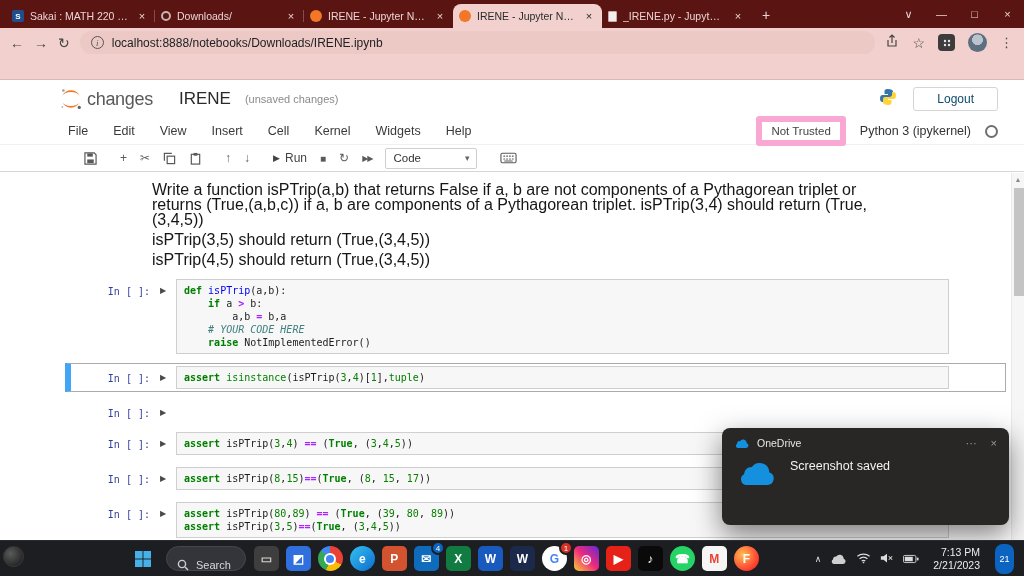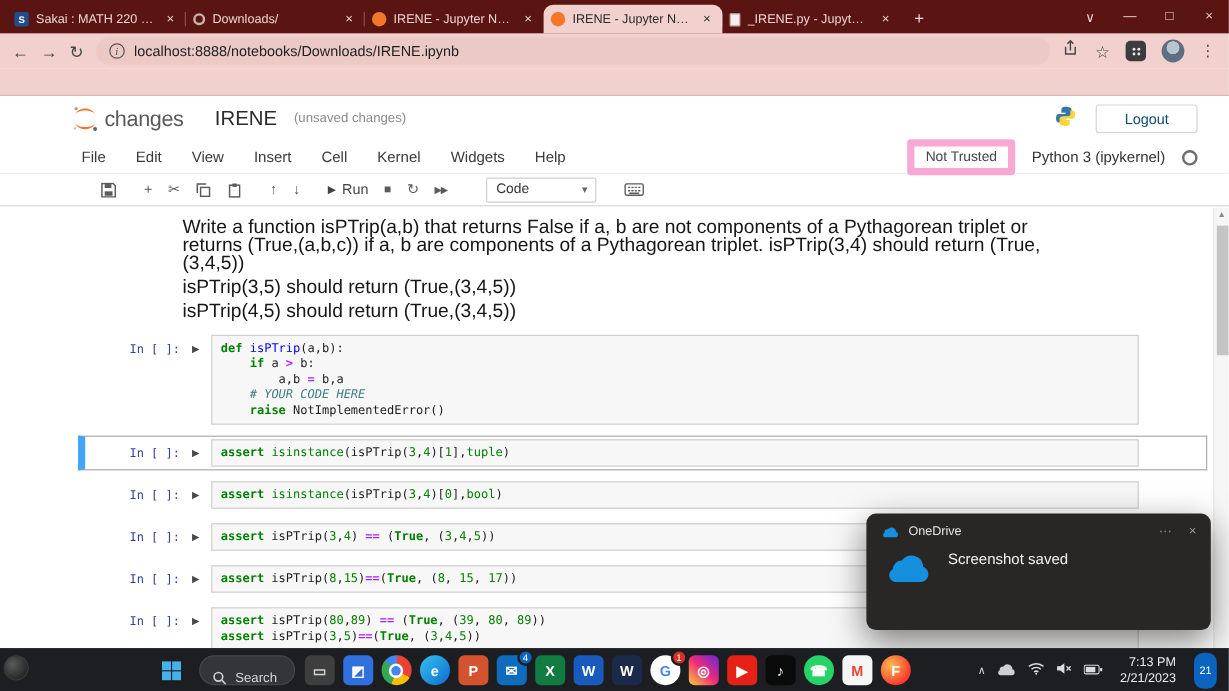--- a/index.html
+++ b/index.html
@@ -47,21 +47,21 @@
 .nottrusted{border:6px solid #f9a8d4;border-radius:3px;padding:3px 9px;font-size:11.5px;color:#444;background:#fff}
 .kernelname{font-size:12.5px;color:#333}
 .kernelind{width:13px;height:13px;border:2px solid #6f6f6f;border-radius:50%}
 .jtoolbar{height:27px;display:flex;align-items:center;padding-left:84px;gap:13px;border-bottom:1px solid #d6d6d6;color:#5a5a5a;font-size:12px}
 .tbtn{display:flex;align-items:center;justify-content:center}
 .grp{margin-left:10px}
 .runbtn{display:flex;align-items:center;gap:5px;color:#444}
 .runplay{font-size:9px}
 .stopicon{font-size:10px}
 .fficon{font-size:8px;letter-spacing:-1px}
-.cellselect{width:92px;height:21px;border:1px solid #cfcfcf;border-radius:2px;background:#fff;display:flex;align-items:center;justify-content:space-between;padding:0 7px;font-size:11.5px;color:#333;margin-left:20px}
+.cellselect{width:92px;height:21px;border:1px solid #cfcfcf;border-radius:2px;background:#fff;display:flex;align-items:center;justify-content:space-between;padding:0 7px;font-size:11.5px;color:#333;margin-left:0}
 .caret{font-size:9px;color:#666}
 
 .jcontent{position:absolute;top:93px;left:0;right:0;bottom:0;overflow:hidden;background:#fff}
 .vsb{position:absolute;top:0;right:0;bottom:0;width:13px;background:#f6f6f6;border-left:1px solid #e9e9e9}
 .vsb .arrow{height:13px;display:flex;align-items:center;justify-content:center;font-size:7px;color:#8a8a8a}
 .vsb .thumb{position:absolute;top:15px;left:1.5px;width:10px;height:108px;background:#c4c4c4}
 
 .mdblock{margin:9px 0 9px 152px;width:742px;font-size:16px;line-height:15px;color:#161616}
 .mdblock p{margin:0 0 5px}
 
@@ -279,23 +279,20 @@
           <div class="cellrow selected">
             <div class="prompt">In [ ]:</div>
             <div class="cellplay">▶</div>
             <div class="inputarea">
               <div class="codeline"><span class="tk-kw">assert</span><span> </span><span class="tk-bi">isinstance</span><span>(isPTrip(</span><span class="tk-num">3</span><span>,</span><span class="tk-num">4</span><span>)[</span><span class="tk-num">1</span><span>],</span><span class="tk-bi">tuple</span><span>)</span></div>
             </div>
           </div>
           <div class="cellrow">
             <div class="prompt">In [ ]:</div>
             <div class="cellplay">▶</div>
-            <div class="inputarea">
-              <div class="codeline"><span class="tk-kw">assert</span><span> </span><span class="tk-bi">isinstance</span><span>(isPTrip(</span><span class="tk-num">3</span><span>,</span><span class="tk-num">4</span><span>)[</span><span class="tk-num">0</span><span>],</span><span class="tk-bi">bool</span><span>)</span></div>
-            </div>
           </div>
           <div class="cellrow">
             <div class="prompt">In [ ]:</div>
             <div class="cellplay">▶</div>
             <div class="inputarea">
               <div class="codeline"><span class="tk-kw">assert</span><span> isPTrip(</span><span class="tk-num">3</span><span>,</span><span class="tk-num">4</span><span>) </span><span class="tk-op">==</span><span> (</span><span class="tk-kw">True</span><span>, (</span><span class="tk-num">3</span><span>,</span><span class="tk-num">4</span><span>,</span><span class="tk-num">5</span><span>))</span></div>
             </div>
           </div>
           <div class="cellrow">
             <div class="prompt">In [ ]:</div>

